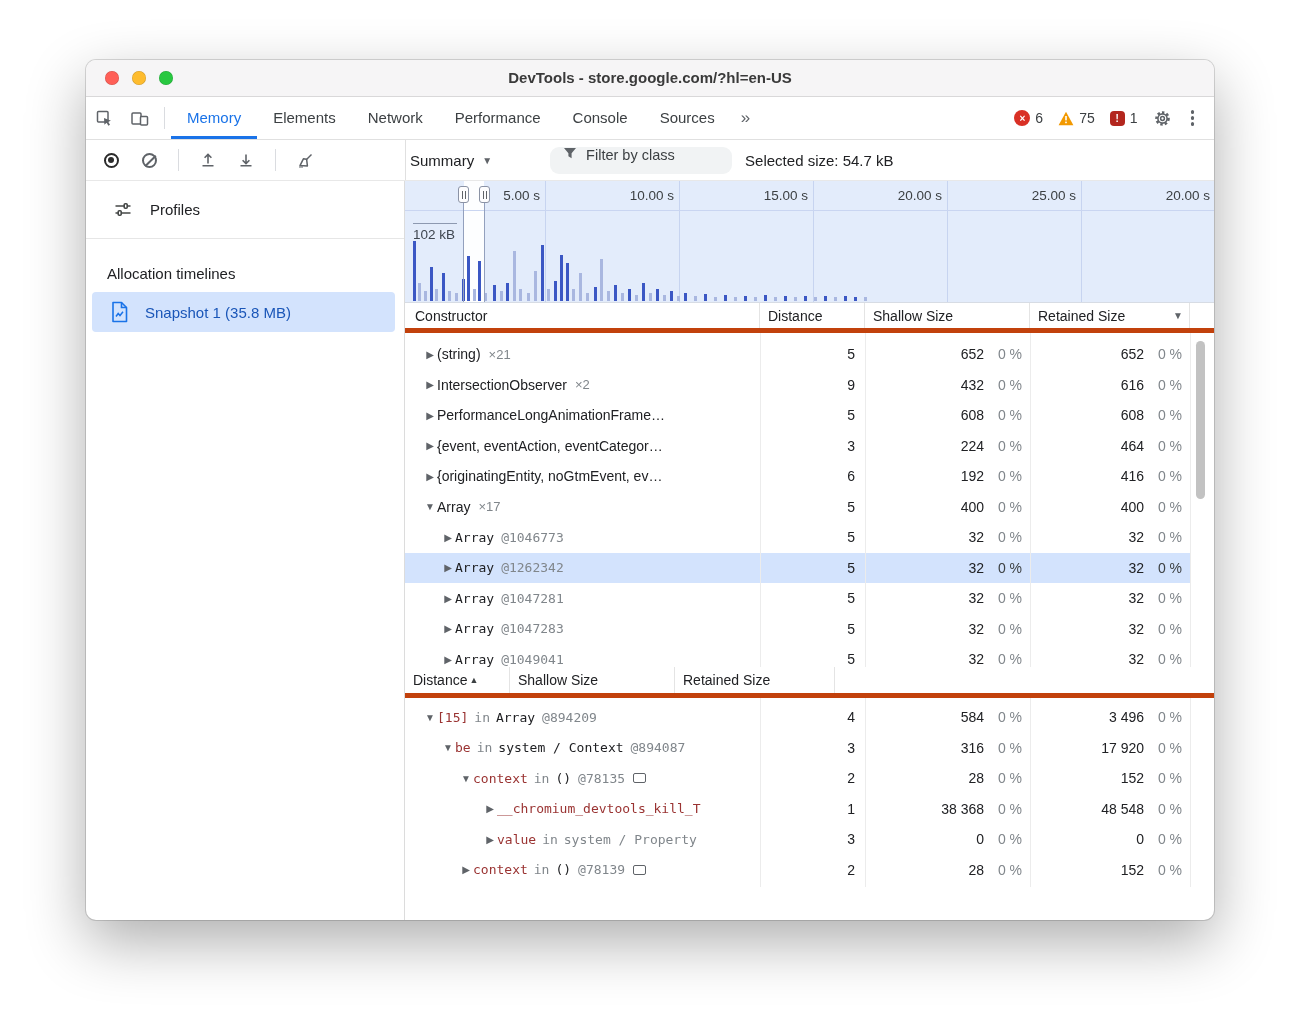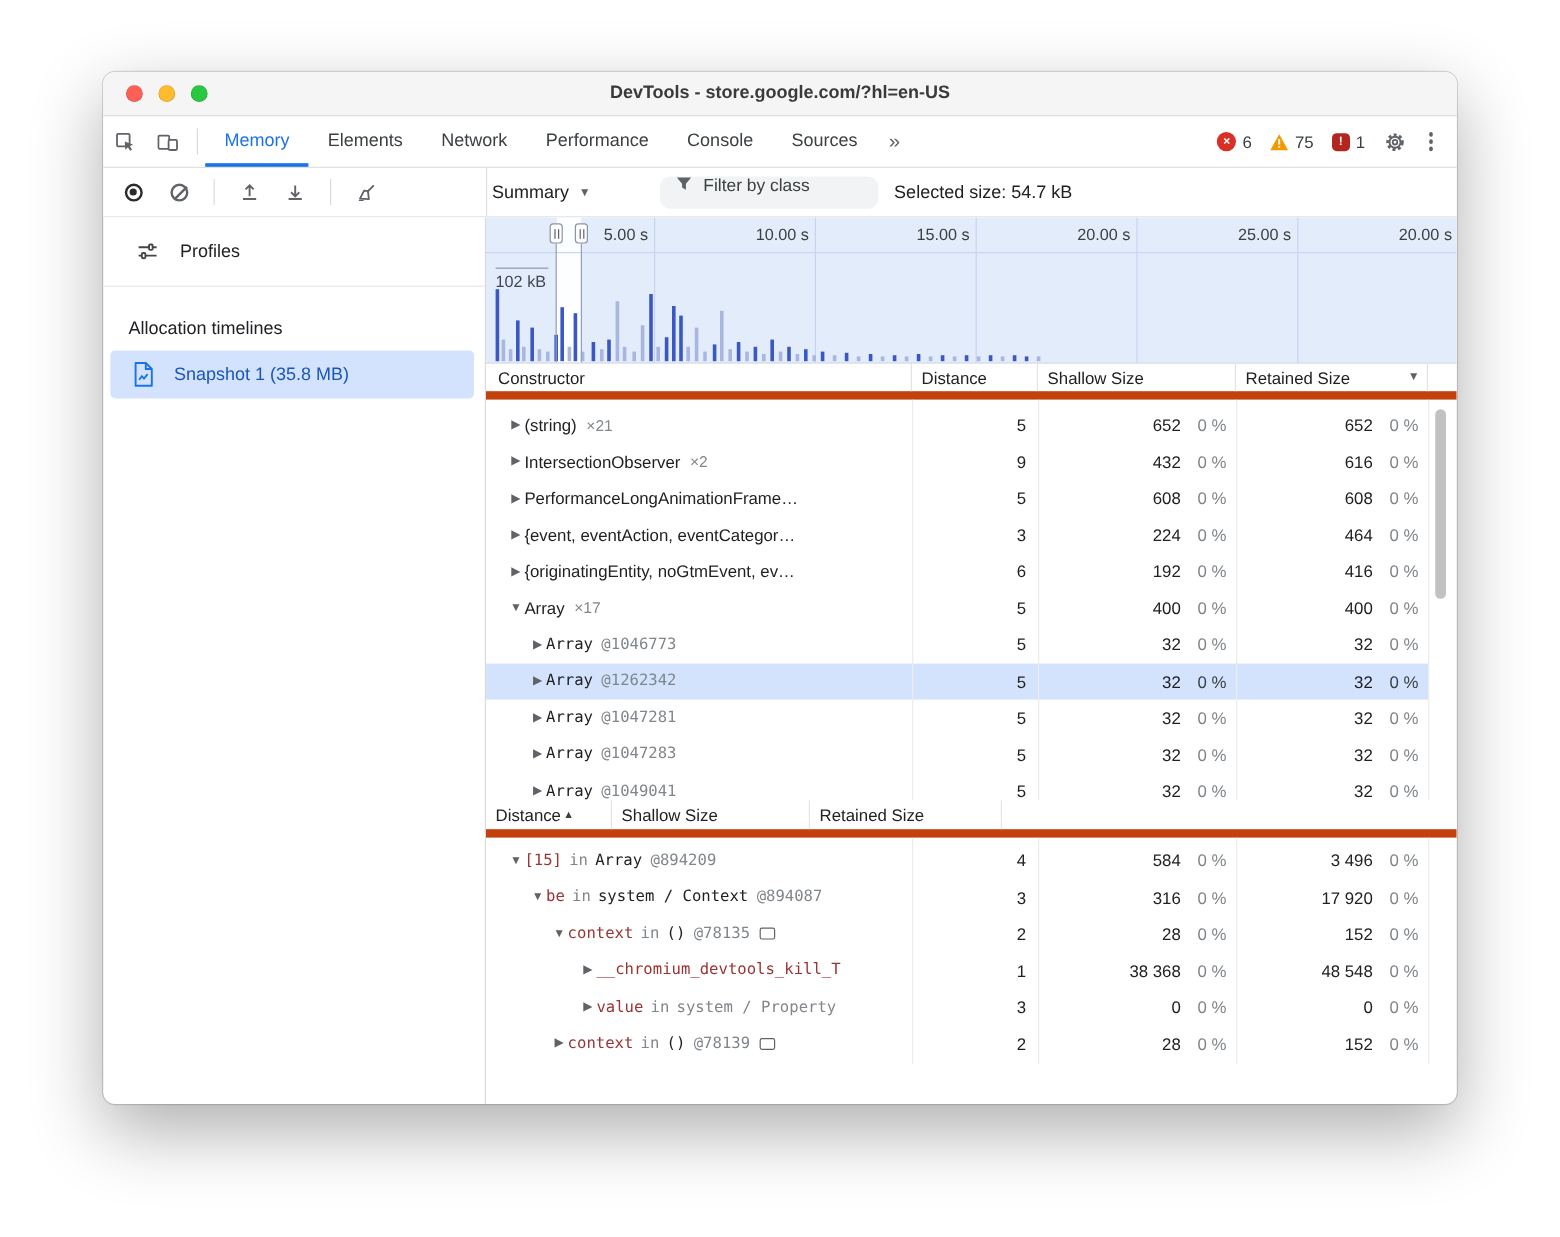--- a/index.html
+++ b/index.html
@@ -77,21 +77,21 @@
   .bar { position:absolute; bottom:1px; width:3px; }
   .maxline { position:absolute; left:8px; top:12px; width:44px; border-top:1px solid #8d99b0; }
   .maxlabel { position:absolute; left:8px; top:16px; font-size:13.5px; color:#3f4650; }
   .hline { position:absolute; top:22px; bottom:0; width:1px; background:#93a0bd; }
   .handle { position:absolute; top:5px; width:11px; height:17px; background:#fdfdfe;
             border:1px solid #8b93a5; border-radius:3px; display:flex; align-items:center;
             justify-content:center; gap:2px; }
   .handle i { width:1px; height:8px; background:#5f6368; }
 
   
-  .ghead { display:flex; height:30px; border-bottom:7px solid #c2410c; font-size:14px; color:#202124;
+  .ghead { display:flex; height:30px; border-bottom:5px solid #c2410c; font-size:14px; color:#202124;
            align-items:center; background:#fff;justify-content:flex-end; }
   .gh { padding-left:10px; display:flex; align-items:center; height:100%; border-right:1px solid #e4e4e4; }
   .gh.c1 { width:355px; } .gh.c2 { width:105px; padding-left:8px; } .gh.c3 { width:165px; padding-left:8px; }
   .gh.c4 { width:160px; padding-left:8px; } .gh.gut { flex:1; border-right:none; }
   .sort { margin-left:auto; padding-right:6px; font-size:10px; color:#5f6368; }
   .sort-asc { font-size:9px; color:#3c4043; margin-left:2px; }
 
   .rows { position:relative; overflow:hidden; }
   .colsep { position:absolute; top:0; bottom:0; width:1px; background:#ececec; pointer-events:none; }
   .crow, .rrow { display:flex; height:30.5px; align-items:center; width:785px; font-size:14px; }

